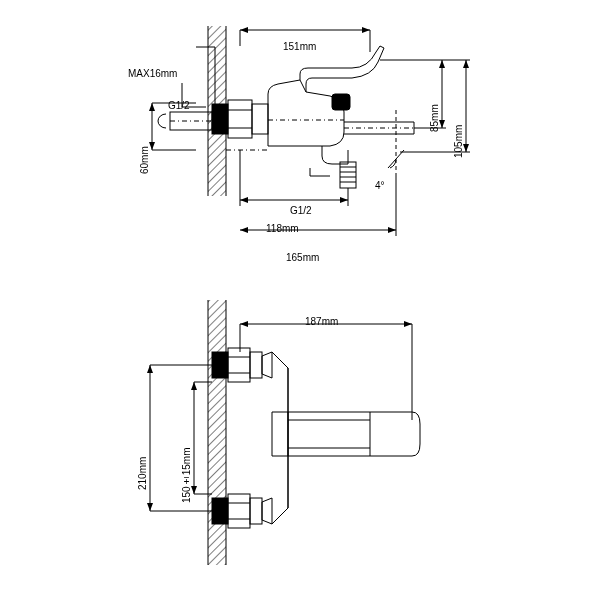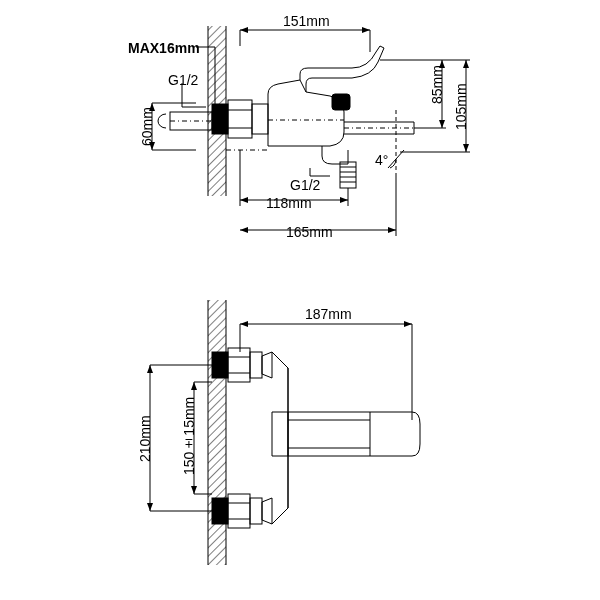--- a/index.html
+++ b/index.html
@@ -22,24 +22,25 @@
   svg.drawing {
     position: absolute;
     left: 0;
     top: 0;
     width: 600px;
     height: 600px;
   }
   .dim-label {
     position: absolute;
     font-family: "Liberation Sans", sans-serif;
-    font-size: 14px;
+    font-size: 10px;
     color: #000;
     white-space: nowrap;
     line-height: 1;
+    margin-top: 28px;
   }
   .vtext {
     writing-mode: vertical-rl;
     transform: rotate(180deg);
   }
 </style>
 </head>
 <body>
 
 <div id="stage">
@@ -166,39 +167,39 @@
       <line x1="150" y1="365" x2="150" y2="511" marker-start="url(#arrStart)" marker-end="url(#arrEnd)"></line>
       <line x1="150" y1="365" x2="212" y2="365"></line>
       <line x1="150" y1="511" x2="212" y2="511"></line>
 
       <line x1="194" y1="382" x2="194" y2="494" marker-start="url(#arrStart)" marker-end="url(#arrEnd)"></line>
       <line x1="194" y1="382" x2="212" y2="382"></line>
       <line x1="194" y1="494" x2="212" y2="494"></line>
     </g>
   </svg>
 
-  <div class="dim-label" style="left:128px; top:41px;font-weight:bold;">MAX16mm</div>
+  <div class="dim-label" style="left:128px; top:41px;">MAX16mm</div>
 
   <div class="dim-label" style="left:283px; top:14px;">151mm</div>
 
   <div class="dim-label" style="left:168px; top:73px;">G1/2</div>
 
   <div class="dim-label vtext" style="left:140px; top:110px; height:36px;">60mm</div>
 
   <div class="dim-label vtext" style="left:430px; top:68px; height:36px;">85mm</div>
 
   <div class="dim-label vtext" style="left:454px; top:86px; height:44px;">105mm</div>
 
   <div class="dim-label" style="left:290px; top:178px;">G1/2</div>
 
   <div class="dim-label" style="left:266px; top:196px;">118mm</div>
 
   <div class="dim-label" style="left:286px; top:225px;">165mm</div>
 
   <div class="dim-label" style="left:375px; top:153px;">4°</div>
 
-  <div class="dim-label" style="left:305px; top:307px;">187mm</div>
+  <div class="dim-label" style="left:305px; top:289px;">187mm</div>
 
   <div class="dim-label vtext" style="left:138px; top:418px; height:44px;">210mm</div>
 
   <div class="dim-label vtext" style="left:182px; top:405px; height:70px;">150±15mm</div>
 
 </div>
 
 </body></html>

